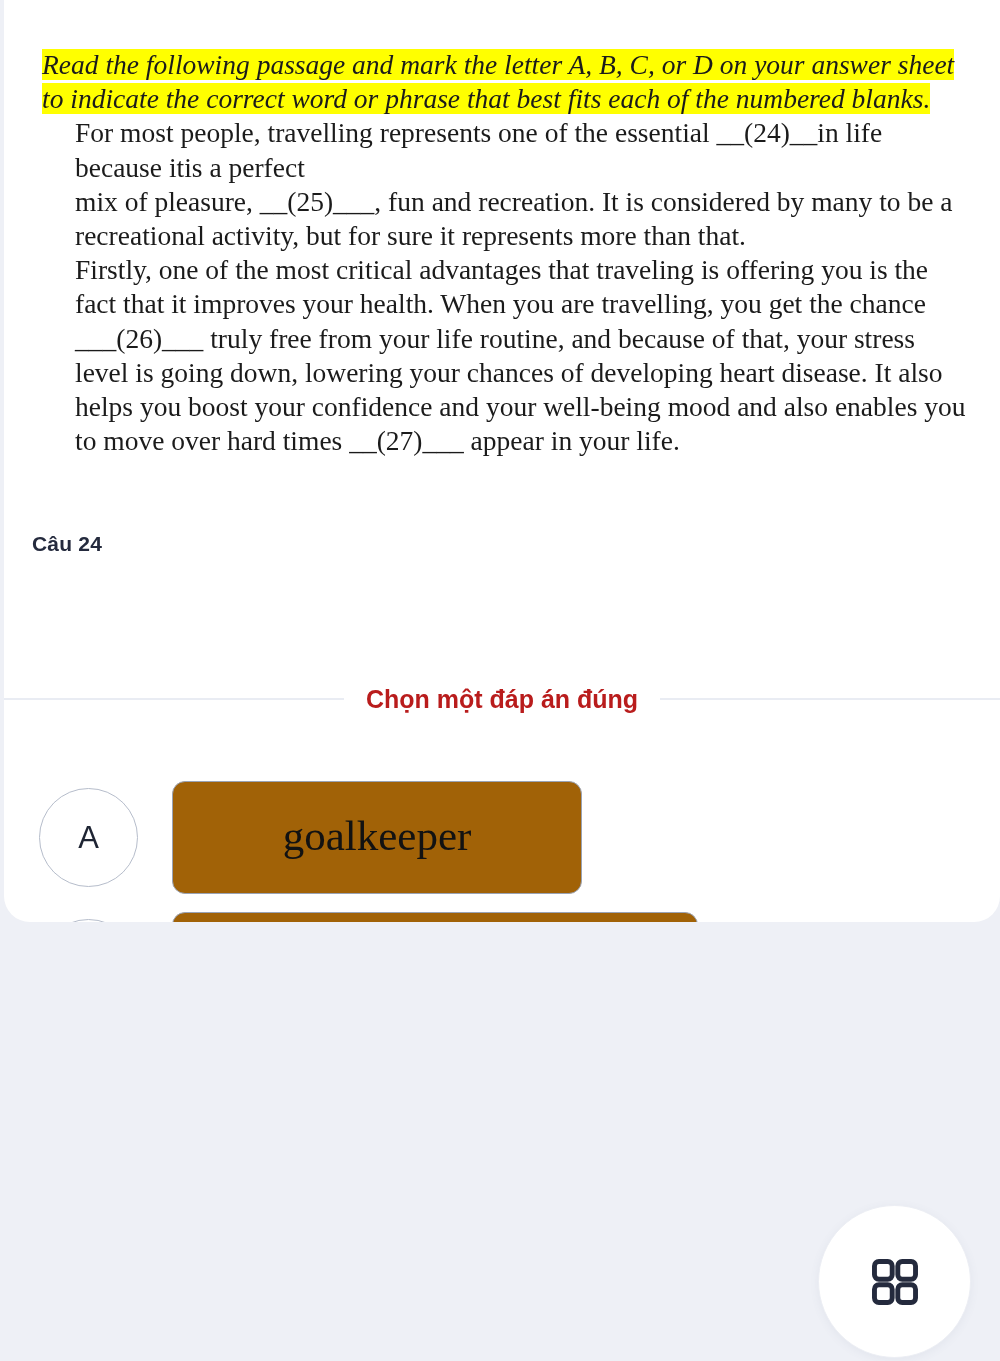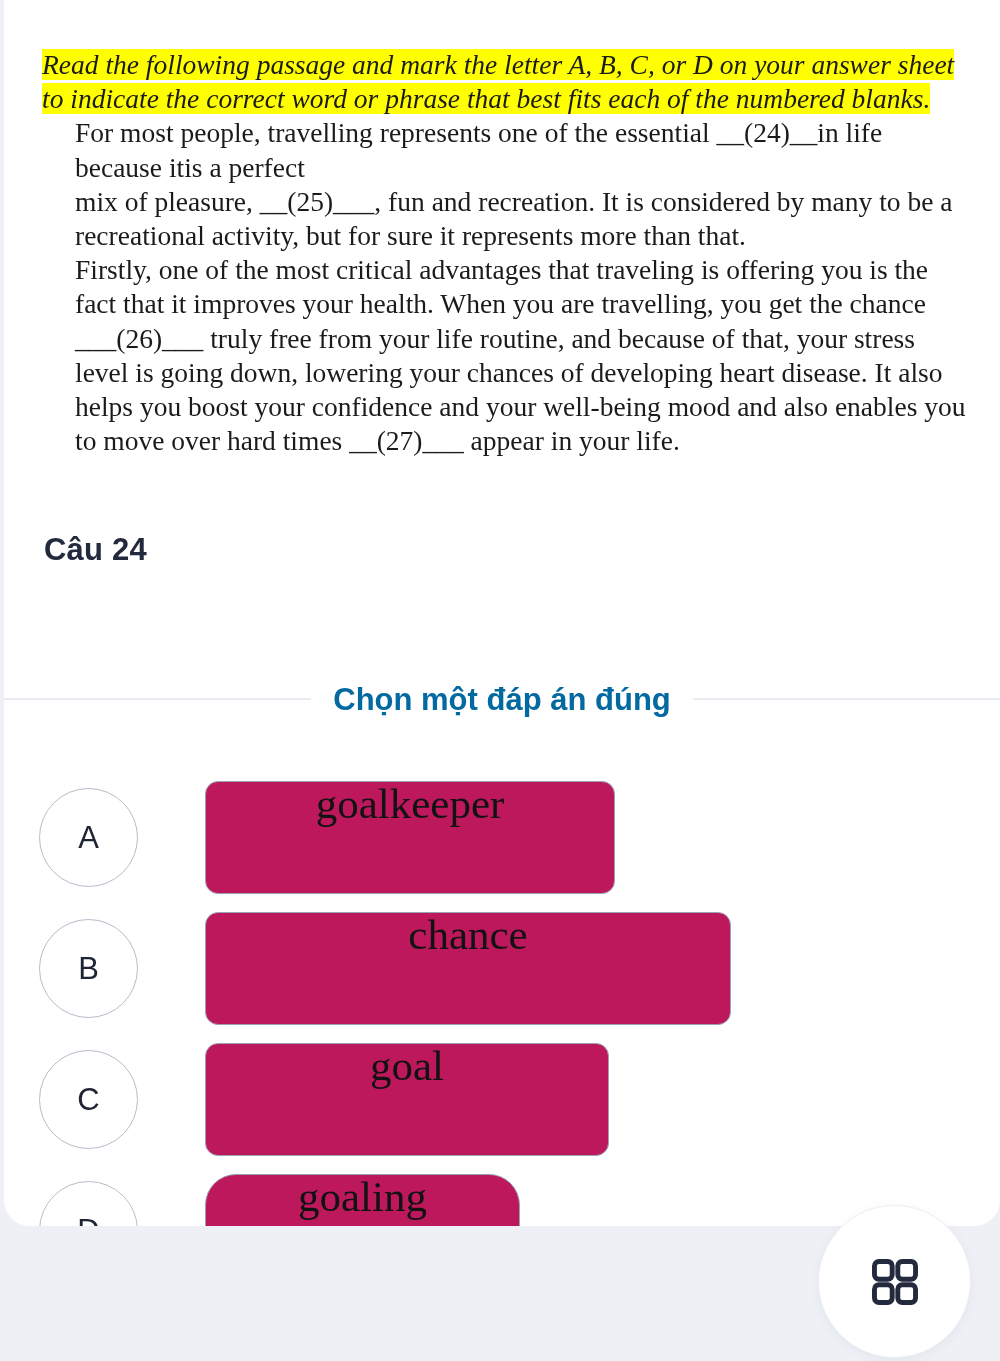--- a/index.html
+++ b/index.html
@@ -22,21 +22,21 @@
     width: 1000px;
     height: 1361px;
   }
 
   
   .card {
     position: absolute;
     left: 4px;
     top: 0;
     width: 996px;
-    height: 1226px;
+    height: 922px;
     background: #ffffff;
     border-bottom-left-radius: 26px;
     border-bottom-right-radius: 26px;
     box-sizing: border-box;
     overflow: hidden;
     padding-left: 16px;
   }
 
   
   .passage {
@@ -60,24 +60,24 @@
   }
   .passage .body-text {
     display: block;
     white-space: pre-line;
     margin-left: 33px;
   }
 
   
   .question-title {
     position: absolute;
-    left: 40px;
+    left: 28px;
     top: 532px;
     font-family: "Liberation Sans", sans-serif;
-    font-size: 31px;
+    font-size: 21px;
     font-weight: bold;
     color: #242a3d;
     letter-spacing: 0.2px;
   }
 
   
   .divider-row {
     position: absolute;
     left: 0;
     top: 678px;
@@ -88,23 +88,23 @@
   }
   .divider-line {
     flex: 1 1 auto;
     height: 2px;
     background: #e9ecf3;
   }
   .divider-label {
     flex: 0 0 auto;
     padding: 0 22px;
     font-family: "Liberation Sans", sans-serif;
-    font-size: 31px;
+    font-size: 25px;
     font-weight: bold;
-    color: #0369a1;
+    color: #b91c1c;
     white-space: nowrap;
     line-height: 1;
   }
 
   
   .options {
     position: absolute;
     left: 0;
     top: 772px;
     width: 996px;
@@ -132,25 +132,24 @@
     color: #1e2433;
     background: #fff;
   }
   .option-box {
     position: absolute;
     left: 168px;
     height: 113px;
     border: 1.8px solid #9aa3b5;
     border-radius: 13px;
     box-sizing: border-box;
-    background: #be185d;
-    display: flex;
-    align-items: flex-start;
+    background: #a16207;
+    display: flex;
+    align-items: center;
     justify-content: center;
-    margin-left: 33px;
   }
   .option-text {
     font-family: "Liberation Serif", "DejaVu Serif", serif;
     font-size: 43px;
     color: #121212;
     line-height: 1;
     padding-bottom: 4px;
   }
 
   .opt-a .option-box { width: 410px; }

